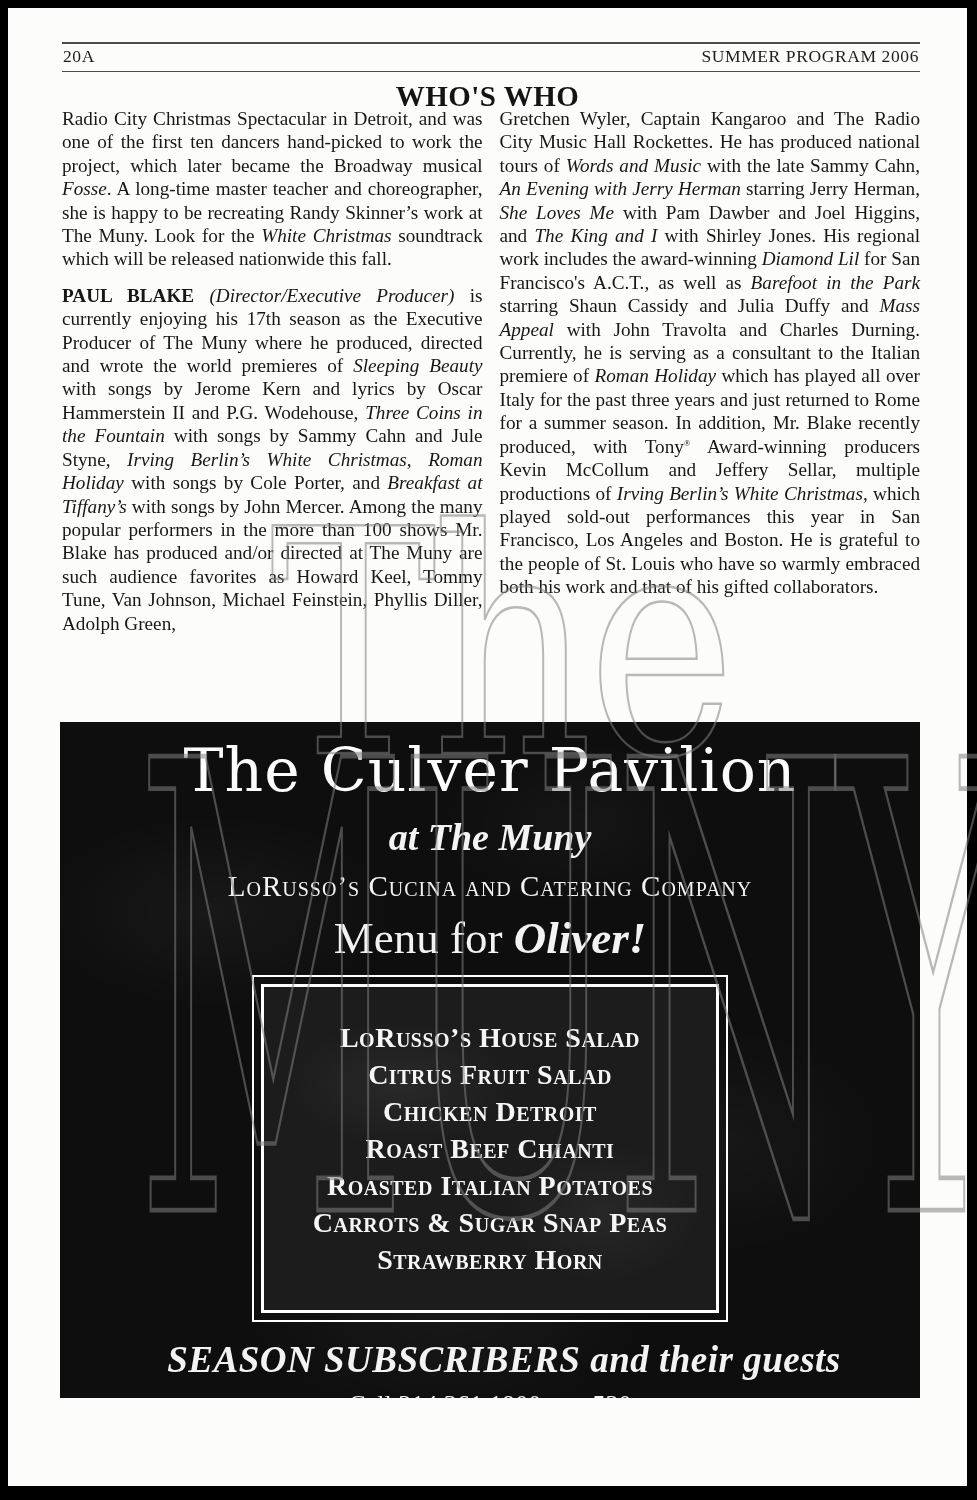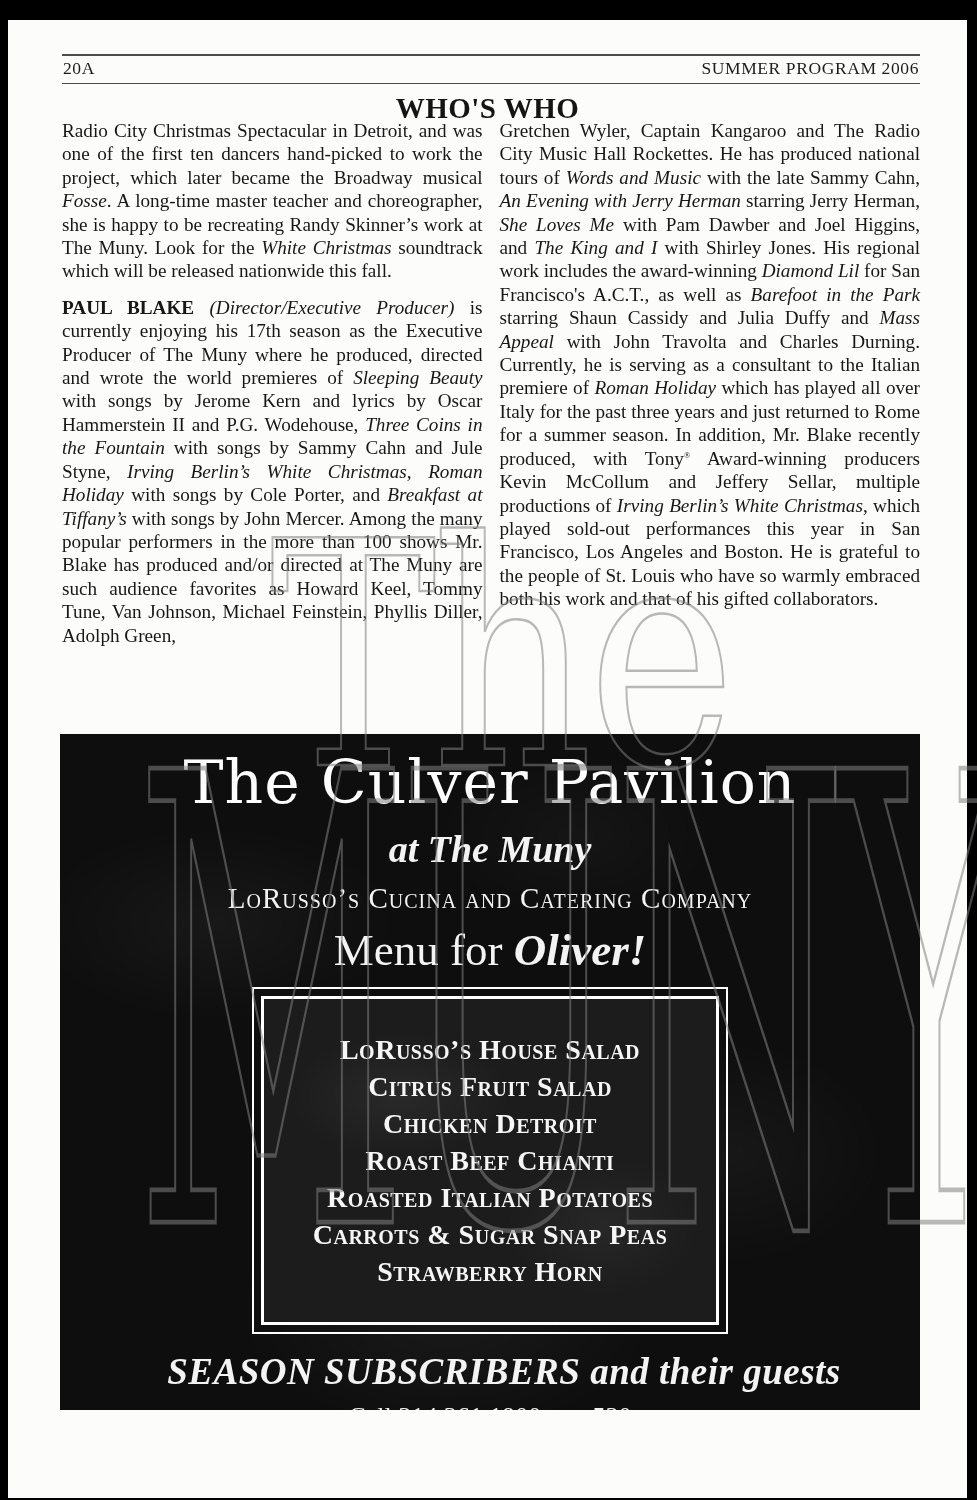--- a/index.html
+++ b/index.html
@@ -2,21 +2,21 @@
 <html><head>
 <meta charset="utf-8">
 <style>
   html,body{margin:0;padding:0;}
   body{
     width:977px;height:1500px;position:relative;overflow:hidden;
     background:#000;
     font-family:"Liberation Serif", serif;
   }
   .page{
-    position:absolute;left:8px;top:20px;width:959px;height:1478px;
+    position:absolute;left:8px;top:8px;width:959px;height:1478px;
     background:#fcfcfb;z-index:1;
   }
   
   .hdr{position:absolute;left:54px;width:858px;top:34px;color:#1d1d1d;}
   .hdr-rule{height:0;border-top:2px solid #4c4c4c;}
   .hdr-rule.bottom{border-top-width:1.5px;}
   .hdr-row{display:flex;justify-content:space-between;align-items:baseline;
     padding:2px 1px 4px;font-size:17.5px;letter-spacing:0.6px;}
   .page-title{position:absolute;left:0;right:0;top:72px;text-align:center;
     font-size:29px;font-weight:bold;letter-spacing:0.5px;color:#141414;}

